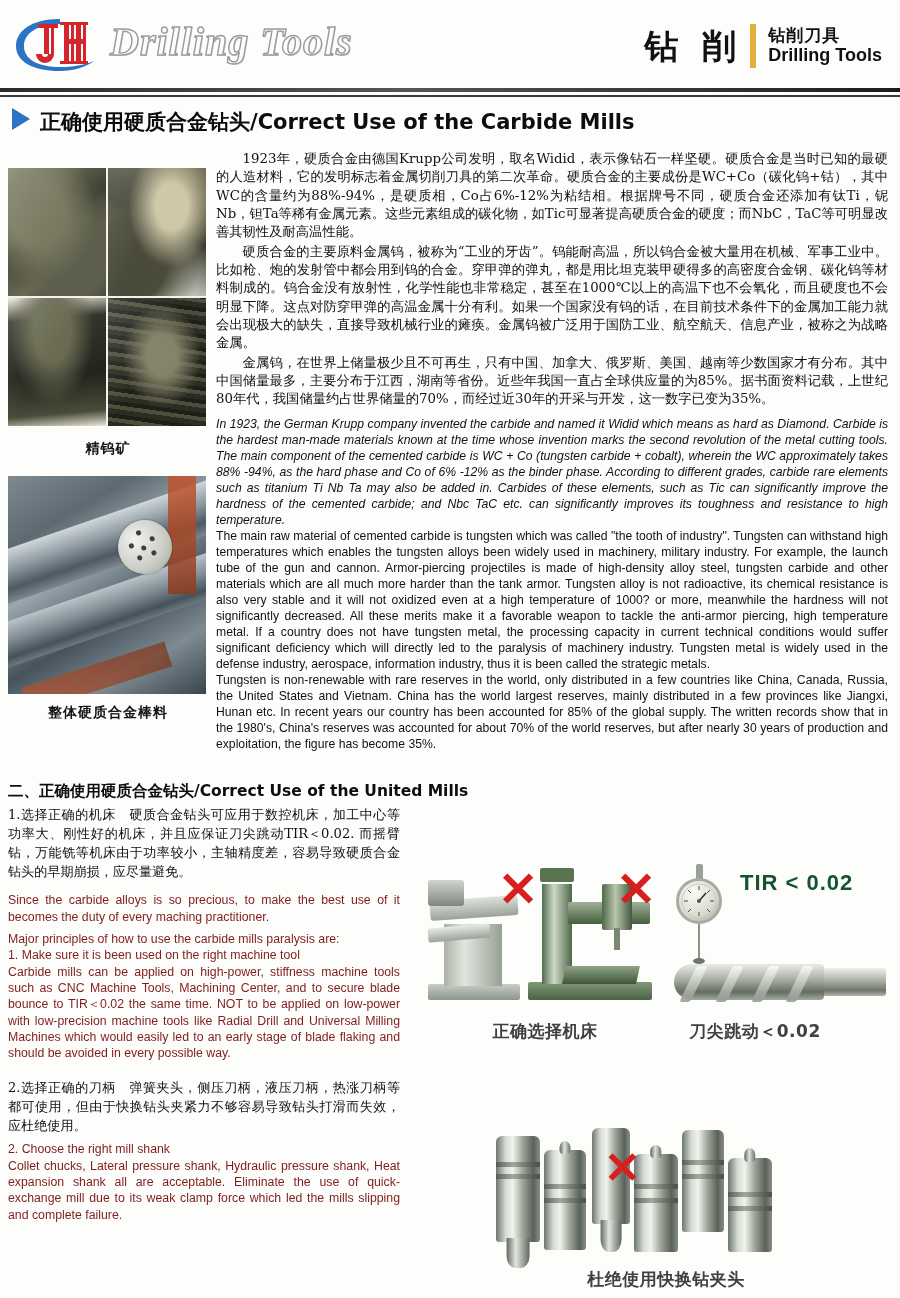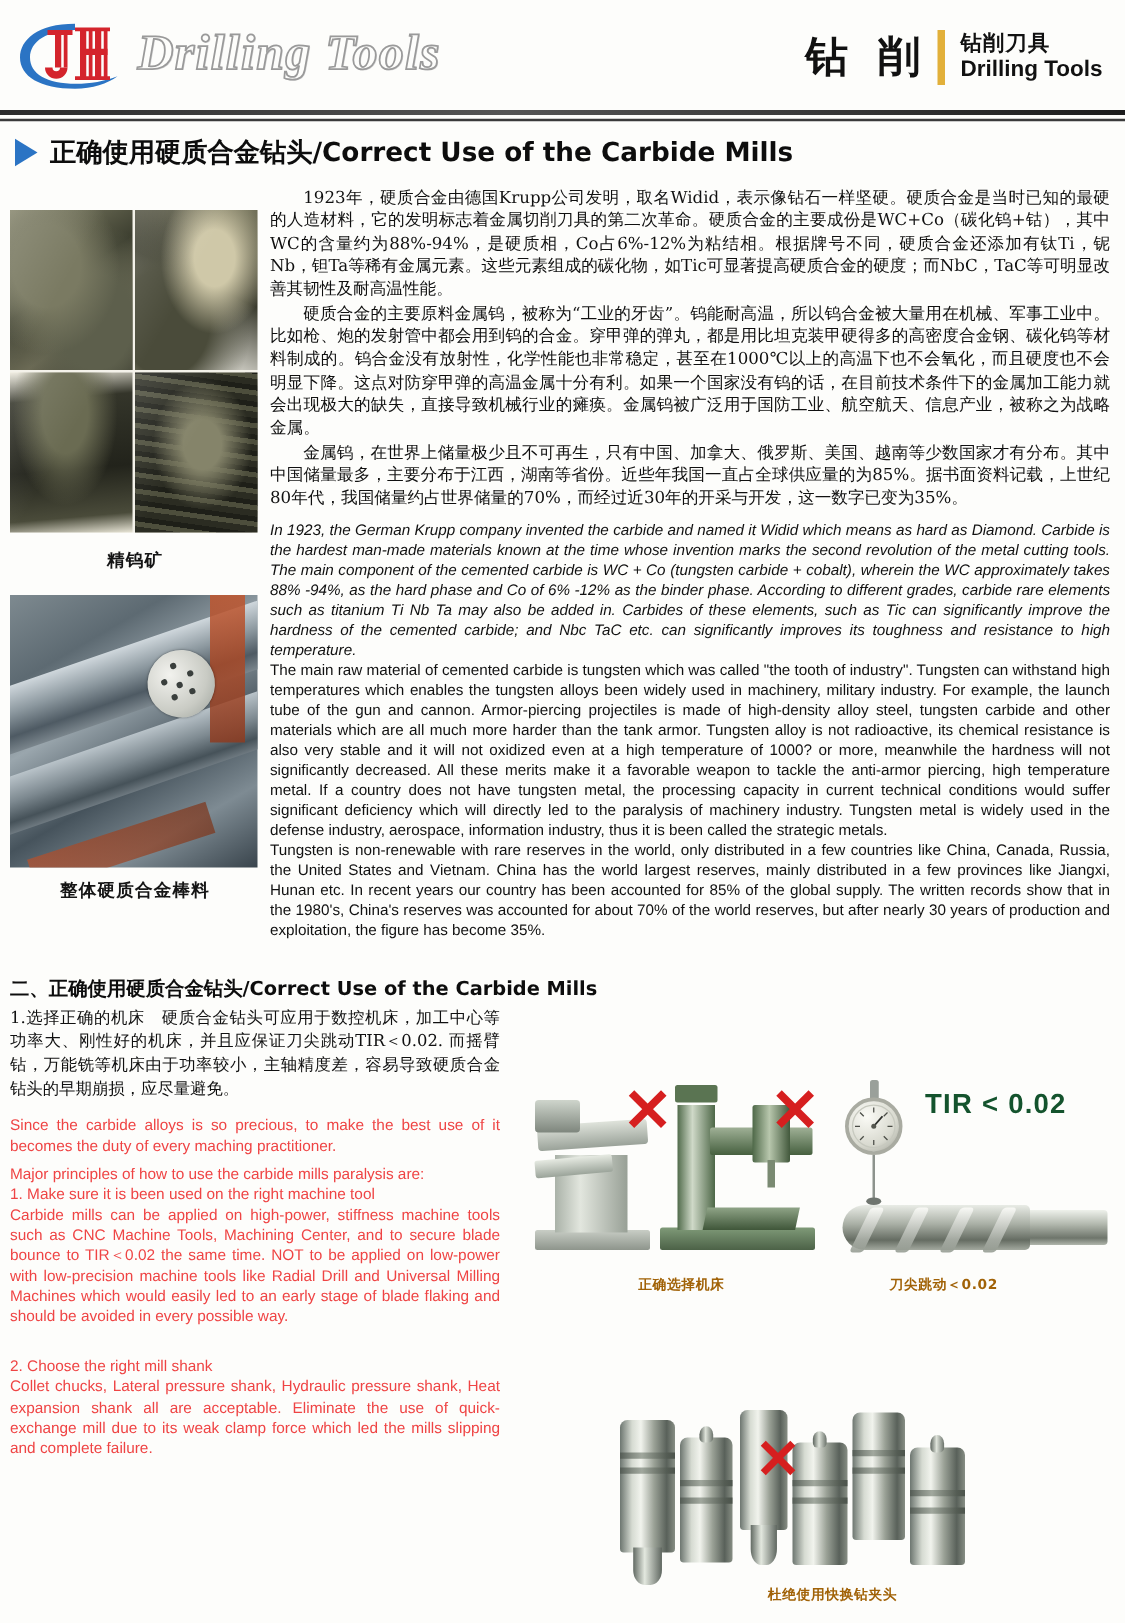--- a/index.html
+++ b/index.html
@@ -35,21 +35,21 @@
   }
   .hdr-bar{width:6px;height:44px;background:#e2b03a;margin:0 12px 0 8px;}
   .hdr-sub{line-height:1.12;}
   .hdr-sub-cn{font-family:"DejaVu Sans", sans-serif;font-weight:bold;font-size:17px;letter-spacing:1px;color:#111;}
   .hdr-sub-en{font-family:"Liberation Sans", sans-serif;font-weight:bold;font-size:18px;color:#111;}
   .rule{position:absolute;left:0;width:900px;}
   .rule1{top:88px;height:4px;background:linear-gradient(90deg,#2b2b2b,#555 45%,#1c1c1c);}
   .rule2{top:95px;height:2px;background:#3a3a3a;}
 
   
-  .title-row{position:absolute;left:12px;top:108px;display:flex;align-items:center;gap:10px;}
+  .title-row{position:absolute;left:12px;top:108px;display:flex;align-items:flex-start;gap:10px;}
   .tri{width:0;height:0;border-left:18px solid #2b74c4;border-top:11px solid transparent;border-bottom:11px solid transparent;}
   .title-txt{
     font-family:"DejaVu Sans", sans-serif;
     font-weight:bold;font-size:21px;letter-spacing:0px;color:#0d0d0d;white-space:nowrap;
   }
 
   
   .lcol{position:absolute;left:8px;top:168px;width:200px;}
   .ore-grid{width:198px;height:258px;display:grid;grid-template-columns:1fr 1fr;grid-template-rows:1fr 1fr;gap:2px;background:#f4f2ea;}
   .ore{position:relative;overflow:hidden;}
@@ -105,24 +105,24 @@
     font-size:12.2px;line-height:1.31;color:#111;text-align:justify;margin:0;
   }
   .gapn{margin-top:8px;font-style:italic;}
 
   
   .sec2-title{position:absolute;left:8px;top:781px;
     font-family:"DejaVu Sans", sans-serif;font-weight:bold;font-size:15.5px;color:#0d0d0d;}
   .sec2-left{position:absolute;left:8px;top:806px;width:392px;}
   .zh2{font-family:"DejaVu Serif", serif;font-size:13.1px;line-height:1.44;color:#101010;text-align:justify;margin:0;}
   .zh2.ind{text-indent:2em;}
-  .en2{font-family:"Liberation Sans", sans-serif;font-size:12.3px;line-height:1.33;color:#ef4444;text-align:justify;margin:0;}
+  .en2{font-family:"Liberation Sans", sans-serif;font-size:12.3px;line-height:1.33;color:#7f1d1d;text-align:justify;margin:0;}
   .sp{height:11px;}
   .sp-s{height:6px;}
-  .fig-cap{text-align:center;font-family:"DejaVu Sans", sans-serif;font-weight:bold;font-size:11px;color:#a16207;letter-spacing:.5px;margin-top:6px;}
+  .fig-cap{text-align:center;font-family:"DejaVu Sans", sans-serif;font-weight:bold;font-size:17px;color:#404040;letter-spacing:.5px;margin-top:6px;}
 
   .machines{position:absolute;left:420px;top:862px;width:250px;height:145px;}
   .mill{position:absolute;left:6px;top:14px;width:96px;height:124px;}
   .mill-base{position:absolute;left:2px;bottom:0;width:92px;height:16px;border-radius:2px;
      background:linear-gradient(180deg,#c8cdc5,#8e958c);}
   .mill-col{position:absolute;left:18px;bottom:14px;width:58px;height:62px;
      background:linear-gradient(90deg,#aab2a8,#e2e6de 35%,#98a096);}
   .mill-arm{position:absolute;left:4px;top:22px;width:88px;height:20px;border-radius:3px;
      background:linear-gradient(180deg,#dfe3db,#9aa299);transform:rotate(-4deg);}
   .mill-head{position:absolute;left:2px;top:4px;width:36px;height:26px;border-radius:3px;
@@ -252,32 +252,33 @@
 
   <div class="rcol">
     <p class="zh">1923年，硬质合金由德国Krupp公司发明，取名Widid，表示像钻石一样坚硬。硬质合金是当时已知的最硬的人造材料，它的发明标志着金属切削刀具的第二次革命。硬质合金的主要成份是WC+Co（碳化钨+钴），其中WC的含量约为88%-94%，是硬质相，Co占6%-12%为粘结相。根据牌号不同，硬质合金还添加有钛Ti，铌Nb，钽Ta等稀有金属元素。这些元素组成的碳化物，如Tic可显著提高硬质合金的硬度；而NbC，TaC等可明显改善其韧性及耐高温性能。</p>
     <p class="zh">硬质合金的主要原料金属钨，被称为“工业的牙齿”。钨能耐高温，所以钨合金被大量用在机械、军事工业中。比如枪、炮的发射管中都会用到钨的合金。穿甲弹的弹丸，都是用比坦克装甲硬得多的高密度合金钢、碳化钨等材料制成的。钨合金没有放射性，化学性能也非常稳定，甚至在1000℃以上的高温下也不会氧化，而且硬度也不会明显下降。这点对防穿甲弹的高温金属十分有利。如果一个国家没有钨的话，在目前技术条件下的金属加工能力就会出现极大的缺失，直接导致机械行业的瘫痪。金属钨被广泛用于国防工业、航空航天、信息产业，被称之为战略金属。</p>
     <p class="zh">金属钨，在世界上储量极少且不可再生，只有中国、加拿大、俄罗斯、美国、越南等少数国家才有分布。其中中国储量最多，主要分布于江西，湖南等省份。近些年我国一直占全球供应量的为85%。据书面资料记载，上世纪80年代，我国储量约占世界储量的70%，而经过近30年的开采与开发，这一数字已变为35%。</p>
     <p class="en gapn">In 1923, the German Krupp company invented the carbide and named it Widid which means as hard as Diamond. Carbide is the hardest man-made materials known at the time whose invention marks the second revolution of the metal cutting tools. The main component of the cemented carbide is WC + Co (tungsten carbide + cobalt), wherein the WC approximately takes 88% -94%, as the hard phase and Co of 6% -12% as the binder phase. According to different grades, carbide rare elements such as titanium Ti Nb Ta may also be added in. Carbides of these elements, such as Tic can significantly improve the hardness of the cemented carbide; and Nbc TaC etc. can significantly improves its toughness and resistance to high temperature.</p>
     <p class="en">The main raw material of cemented carbide is tungsten which was called "the tooth of industry". Tungsten can withstand high temperatures which enables the tungsten alloys been widely used in machinery, military industry. For example, the launch tube of the gun and cannon. Armor-piercing projectiles is made of high-density alloy steel, tungsten carbide and other materials which are all much more harder than the tank armor. Tungsten alloy is not radioactive, its chemical resistance is also very stable and it will not oxidized even at a high temperature of 1000? or more, meanwhile the hardness will not significantly decreased. All these merits make it a favorable weapon to tackle the anti-armor piercing, high temperature metal. If a country does not have tungsten metal, the processing capacity in current technical conditions would suffer significant deficiency which will directly led to the paralysis of machinery industry. Tungsten metal is widely used in the defense industry, aerospace, information industry, thus it is been called the strategic metals.</p>
     <p class="en">Tungsten is non-renewable with rare reserves in the world, only distributed in a few countries like China, Canada, Russia, the United States and Vietnam. China has the world largest reserves, mainly distributed in a few provinces like Jiangxi, Hunan etc. In recent years our country has been accounted for 85% of the global supply. The written records show that in the 1980's, China's reserves was accounted for about 70% of the world reserves, but after nearly 30 years of production and exploitation, the figure has become 35%.</p>
   </div>
 
-  <div class="sec2-title">二、正确使用硬质合金钻头/Correct Use of the Carbide Mills</div>
+  <div class="sec2-title">二、正确使用硬质合金钻头/Correct Use of the United Mills</div>
 
   <div class="sec2-left">
     <p class="zh2">1.选择正确的机床　硬质合金钻头可应用于数控机床，加工中心等功率大、刚性好的机床，并且应保证刀尖跳动TIR＜0.02. 而摇臂钻，万能铣等机床由于功率较小，主轴精度差，容易导致硬质合金钻头的早期崩损，应尽量避免。</p>
     <div class="sp"></div>
     <p class="en2">Since the carbide alloys is so precious, to make the best use of it becomes the duty of every maching practitioner.</p>
     <div class="sp-s"></div>
     <p class="en2">Major principles of how to use the carbide mills paralysis are:</p>
     <p class="en2">1. Make sure it is been used on the right machine tool</p>
     <p class="en2">Carbide mills can be applied on high-power, stiffness machine tools such as CNC Machine Tools, Machining Center, and to secure blade bounce to TIR＜0.02 the same time. NOT to be applied on low-power with low-precision machine tools like Radial Drill and Universal Milling Machines which would easily led to an early stage of blade flaking and should be avoided in every possible way.</p>
     <div class="sp"></div>
     <div class="sp-s"></div>
+    <p class="zh2">2.选择正确的刀柄　弹簧夹头，侧压刀柄，液压刀柄，热涨刀柄等都可使用，但由于快换钻头夹紧力不够容易导致钻头打滑而失效，应杜绝使用。</p>
     <div class="sp-s"></div>
     <p class="en2">2. Choose the right mill shank</p>
     <p class="en2">Collet chucks, Lateral pressure shank, Hydraulic pressure shank, Heat expansion shank all are acceptable. Eliminate the use of quick-exchange mill due to its weak clamp force which led the mills slipping and complete failure.</p>
   </div>
 
   <div class="machines">
     <div class="mill">
       <div class="mill-base"></div>
         <div class="mill-col"></div>
       <div class="mill-table"></div>

